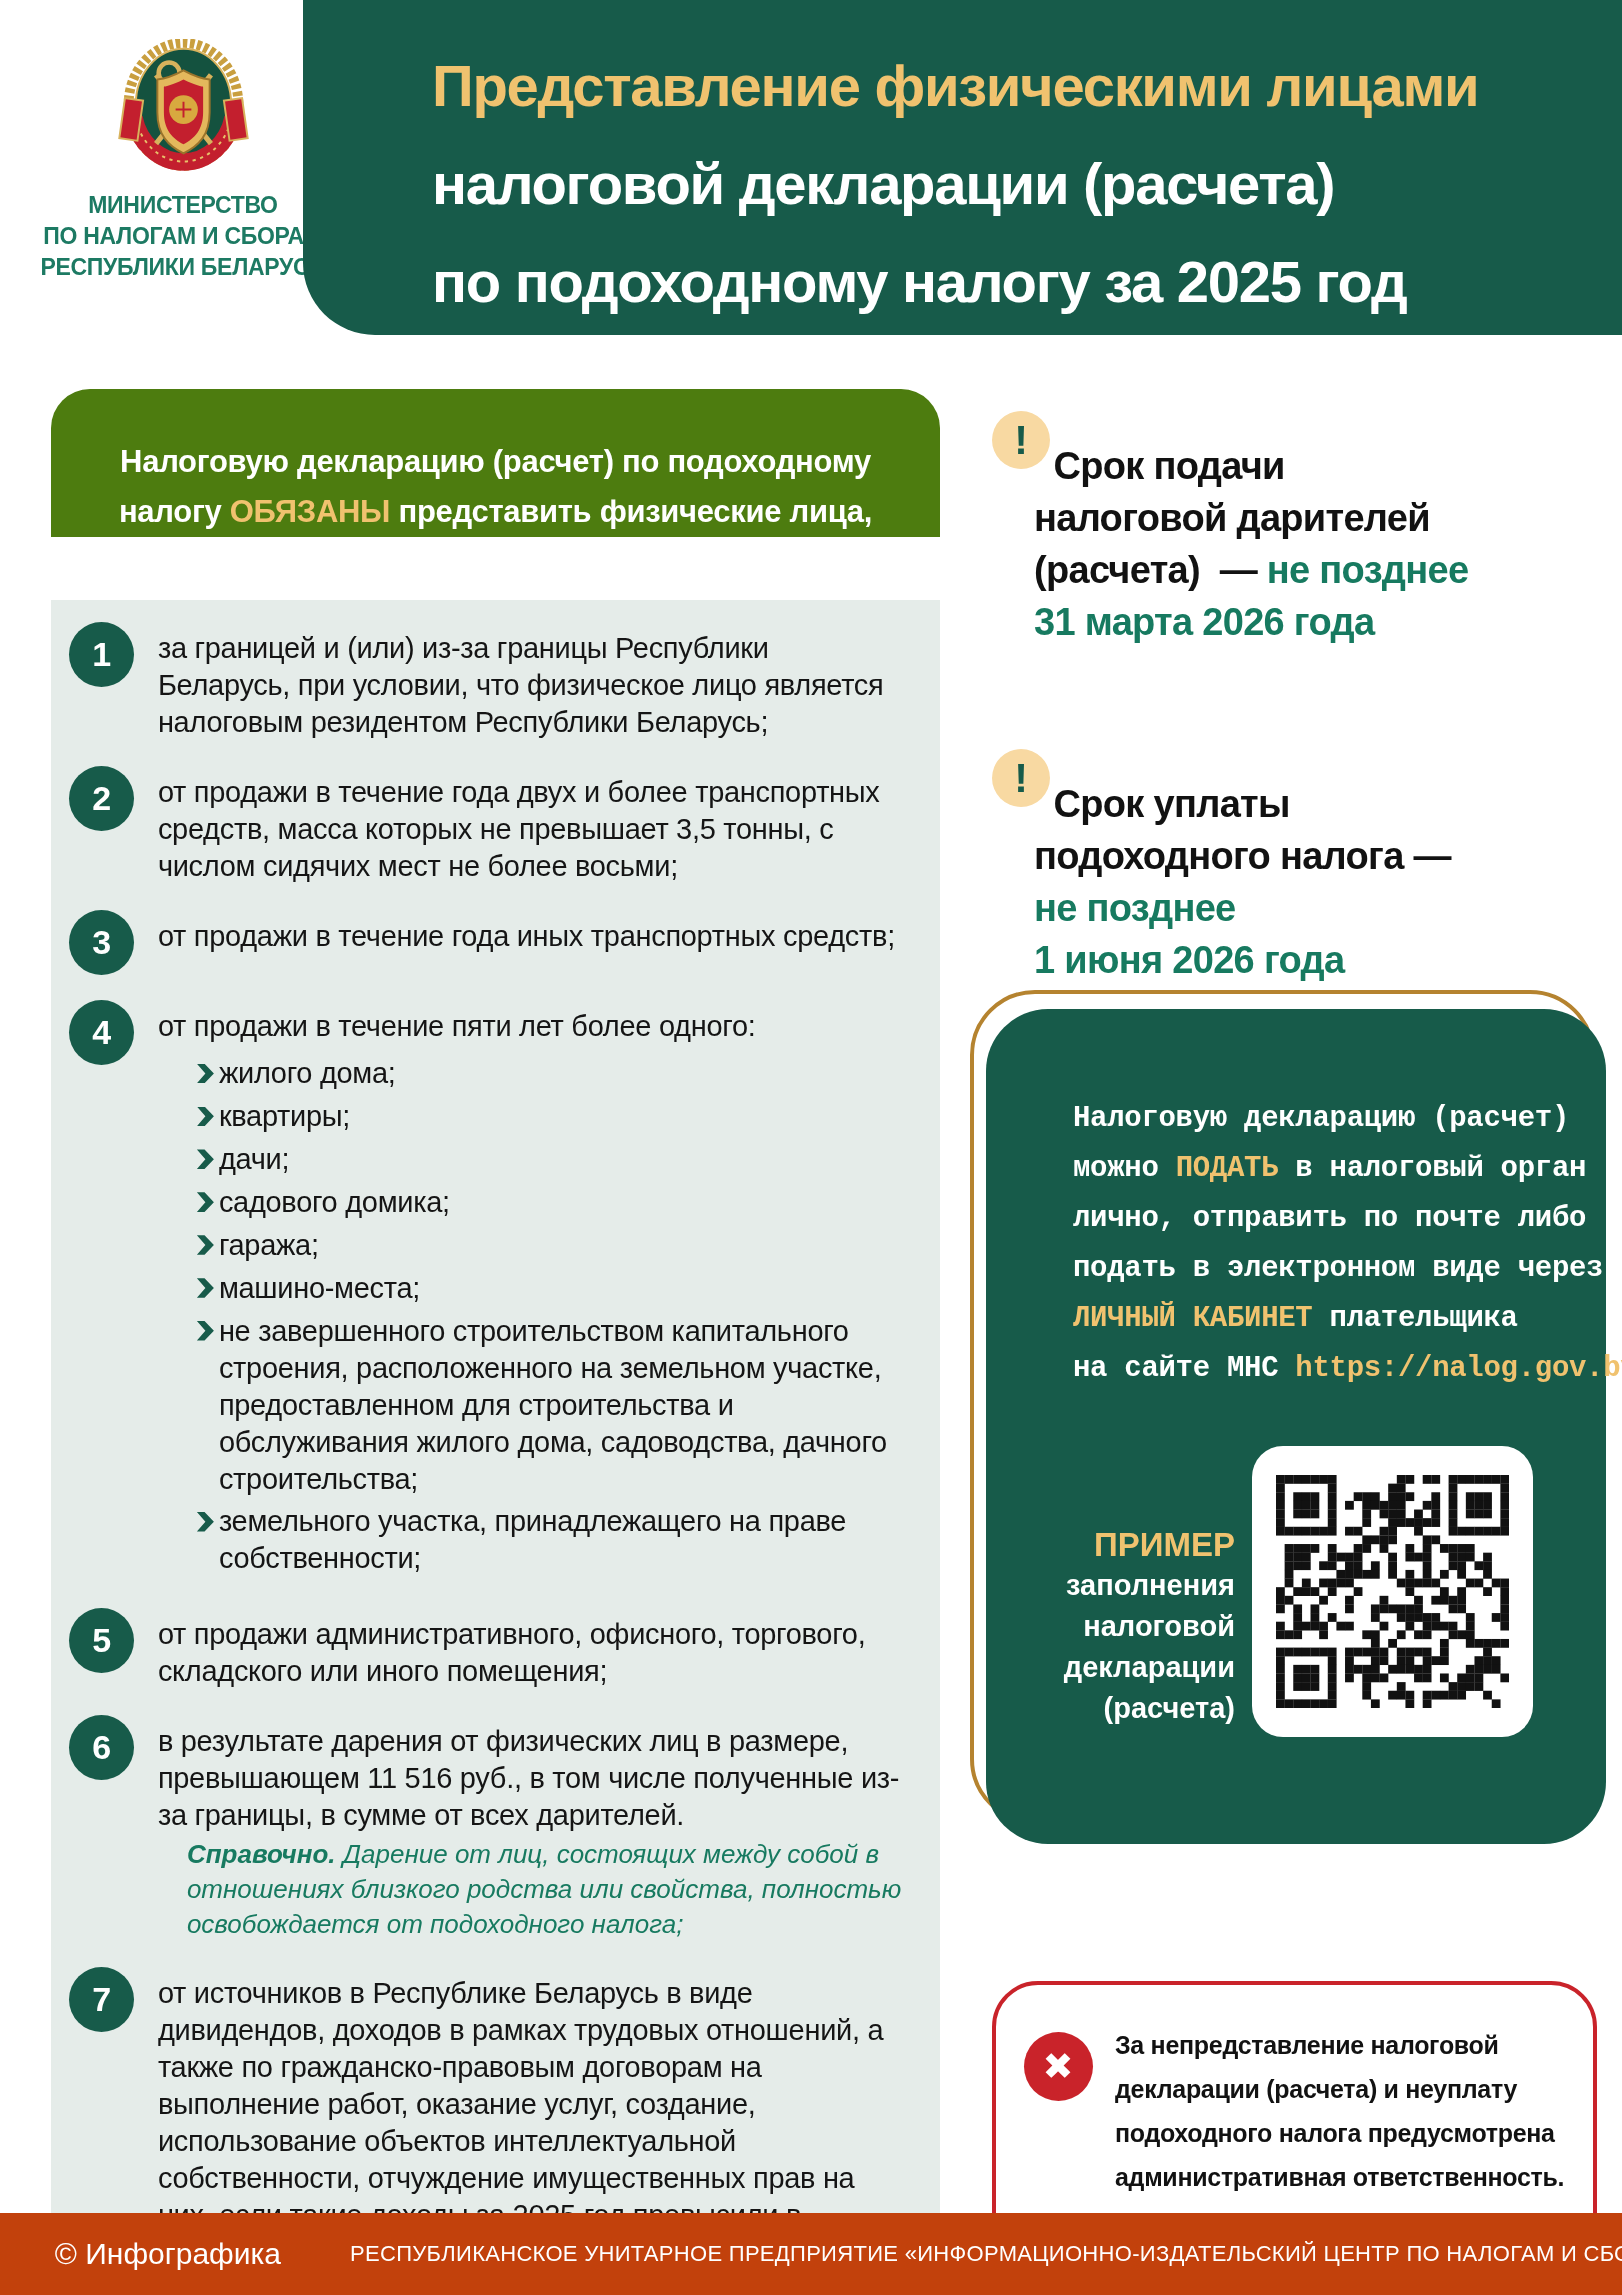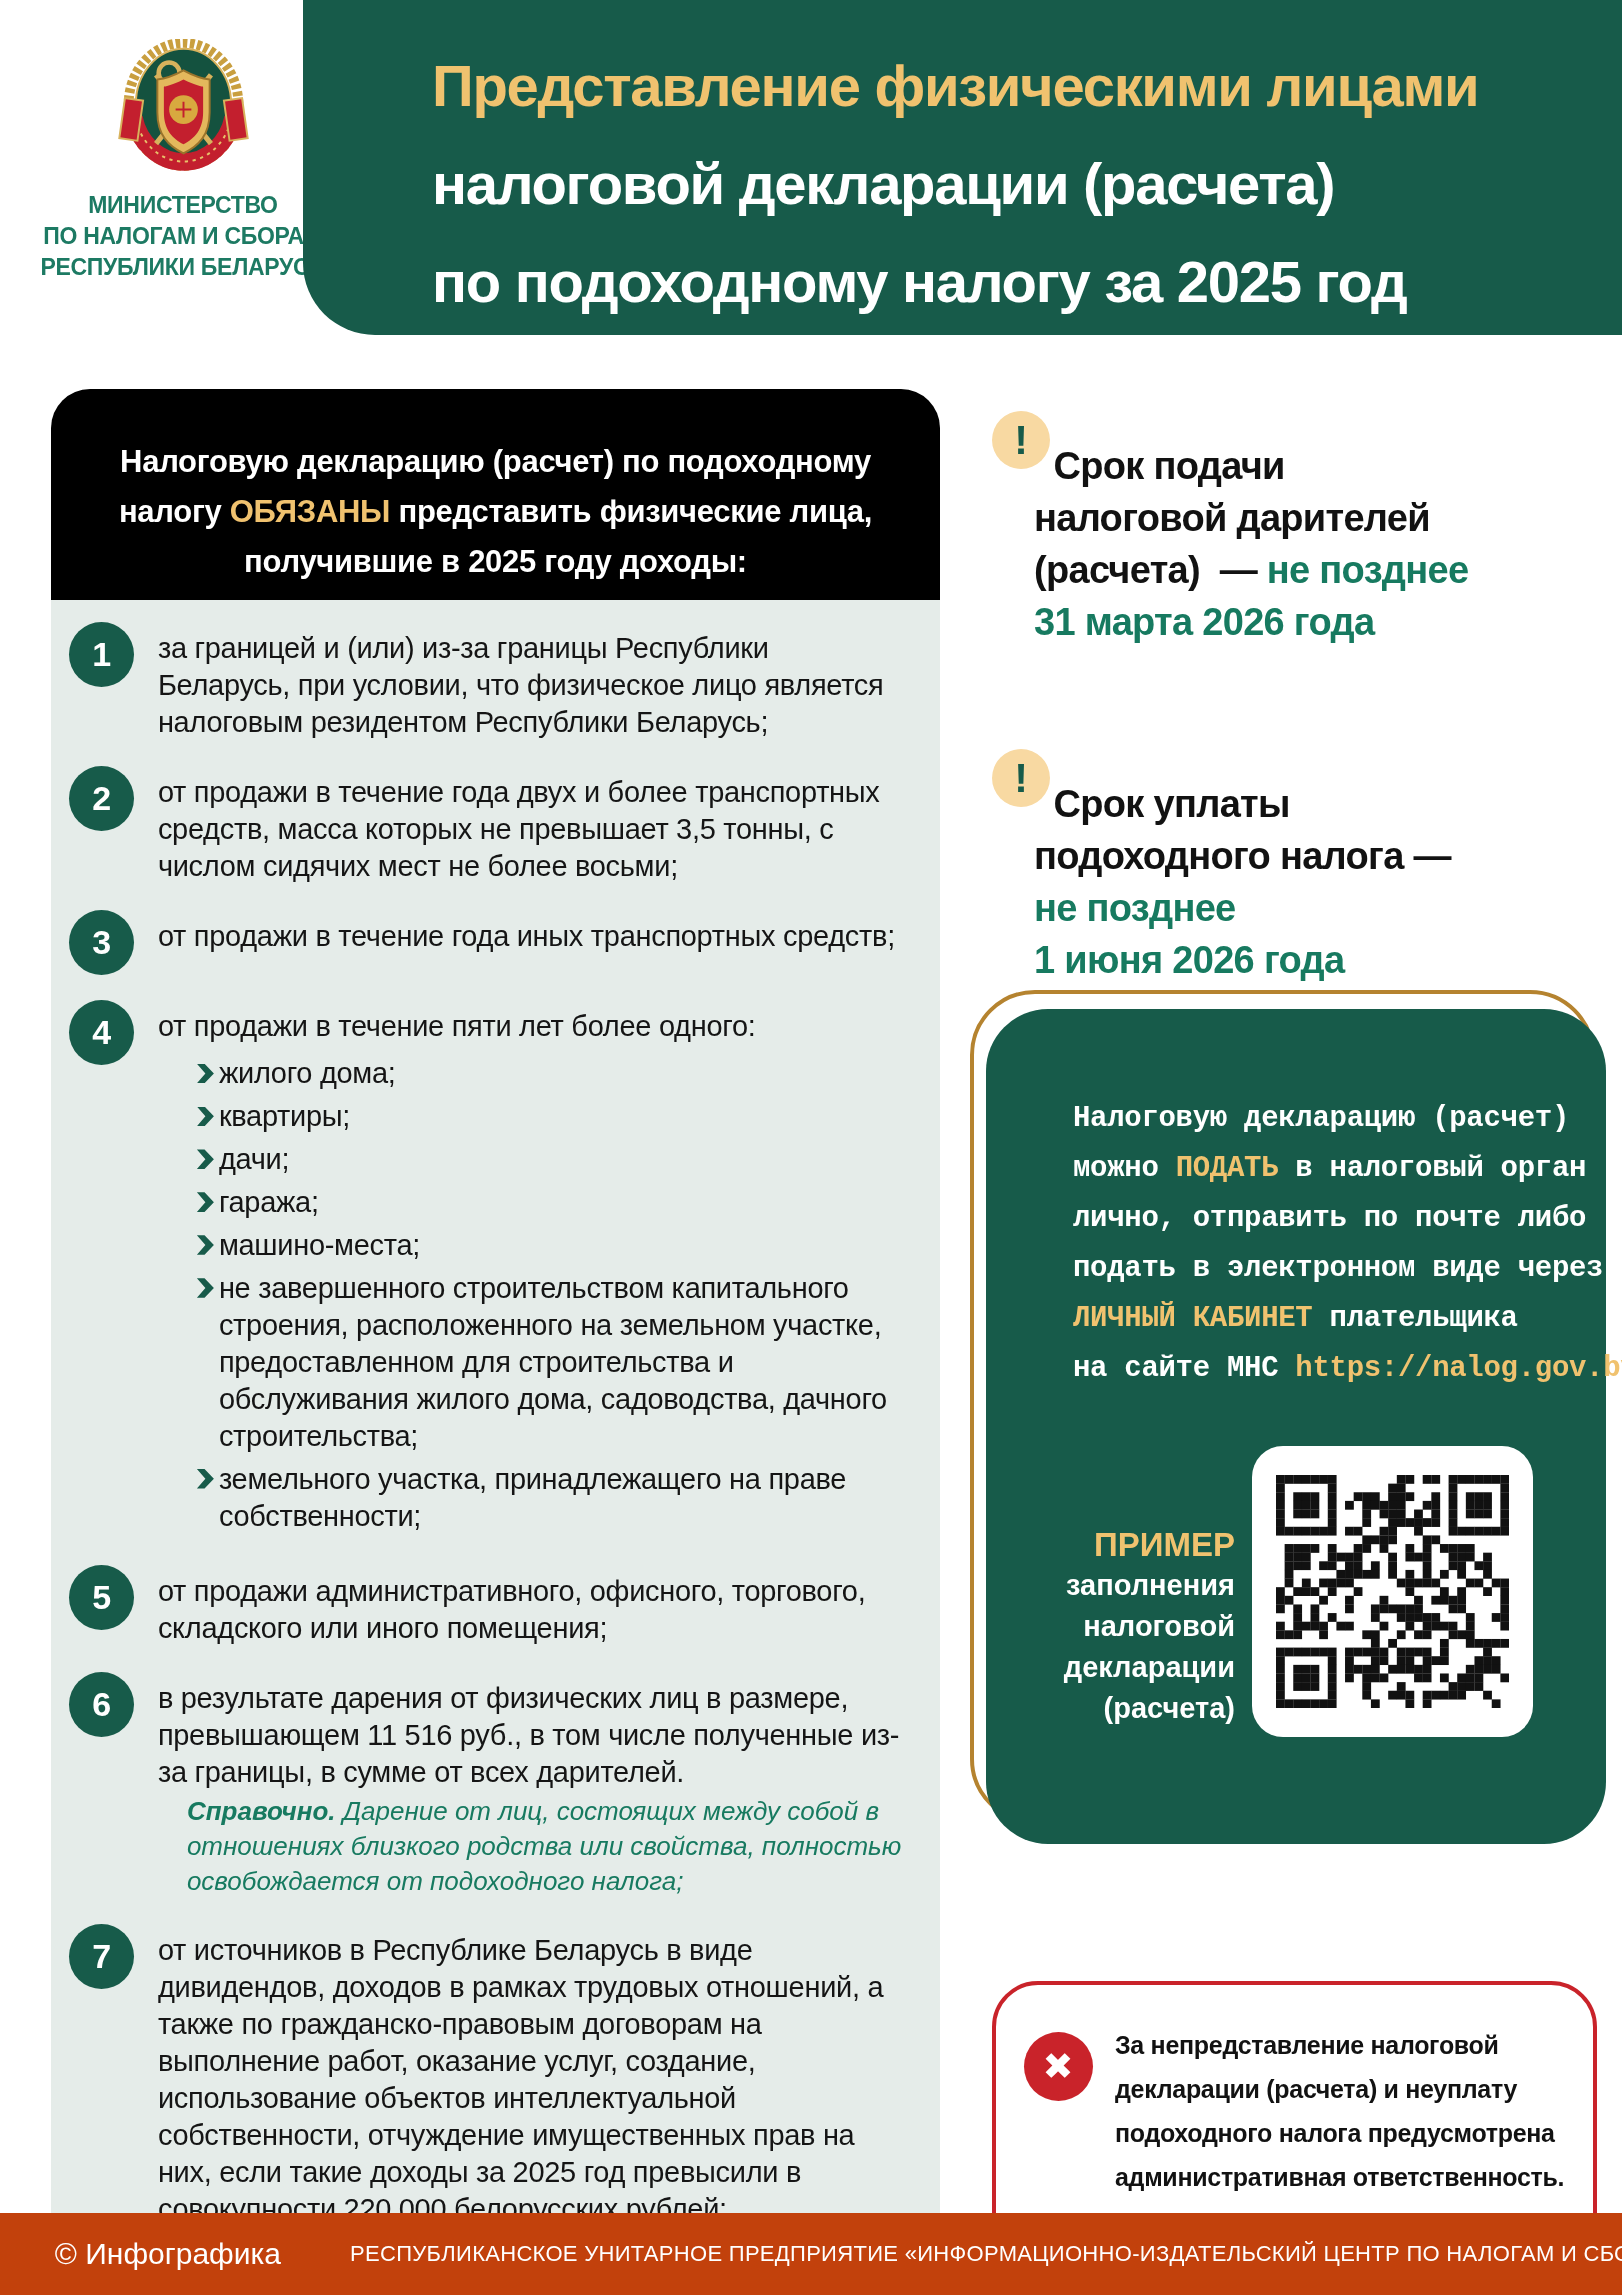--- a/index.html
+++ b/index.html
@@ -12,21 +12,21 @@
   .ministry-caption{margin-top:17px;color:#1d7a63;font-weight:bold;font-size:23px;line-height:31px;letter-spacing:-0.3px;}
 
   
   .header-green{position:absolute;left:303px;top:0;width:1319px;height:335px;background:#175b4a;
                 border-radius:0 0 0 72px;}
   .title{position:absolute;left:129px;top:46px;letter-spacing:-1.3px;font-weight:bold;font-size:58px;line-height:79px;}
   .title .t1{color:#f0c26f;}
   .title .t2,.title .t3{color:#ffffff;margin-top:19px;}
 
   
-  .intro-card{position:absolute;left:51px;top:389px;width:889px;height:211px;background:#000000;
+  .intro-card{position:absolute;left:51px;top:389px;width:889px;height:148px;background:#4d7c0f;
               border-radius:39px 39px 0 0;}
   .intro-text{position:absolute;left:0;top:48px;width:100%;font-weight:bold;font-size:31px;line-height:50px;letter-spacing:-0.3px;}
   .intro-text .rline{text-align:center;}
 
   
   .panel{position:absolute;left:51px;top:600px;width:889px;height:1613px;background:#e5ece9;
          box-sizing:border-box;padding:22px 37px 0 18.3px;overflow:hidden;}
   .item{display:flex;gap:23.6px;margin-bottom:25px;}
   .num{flex:0 0 65px;width:65px;height:65px;border-radius:50%;background:#175b4a;color:#fff;
        font-weight:bold;font-size:34px;display:flex;align-items:center;justify-content:center;}
@@ -151,20 +151,24 @@
               <span class="chev"></span>
               <span class="sub-text">жилого дома;</span>
             </div>
             <div class="sub">
               <span class="chev"></span>
               <span class="sub-text">квартиры;</span>
             </div>
             <div class="sub">
               <span class="chev"></span>
               <span class="sub-text">дачи;</span>
+            </div>
+            <div class="sub">
+              <span class="chev"></span>
+              <span class="sub-text">садового домика;</span>
             </div>
             <div class="sub">
               <span class="chev"></span>
               <span class="sub-text">гаража;</span>
             </div>
             <div class="sub">
               <span class="chev"></span>
               <span class="sub-text">машино-места;</span>
             </div>
             <div class="sub">

